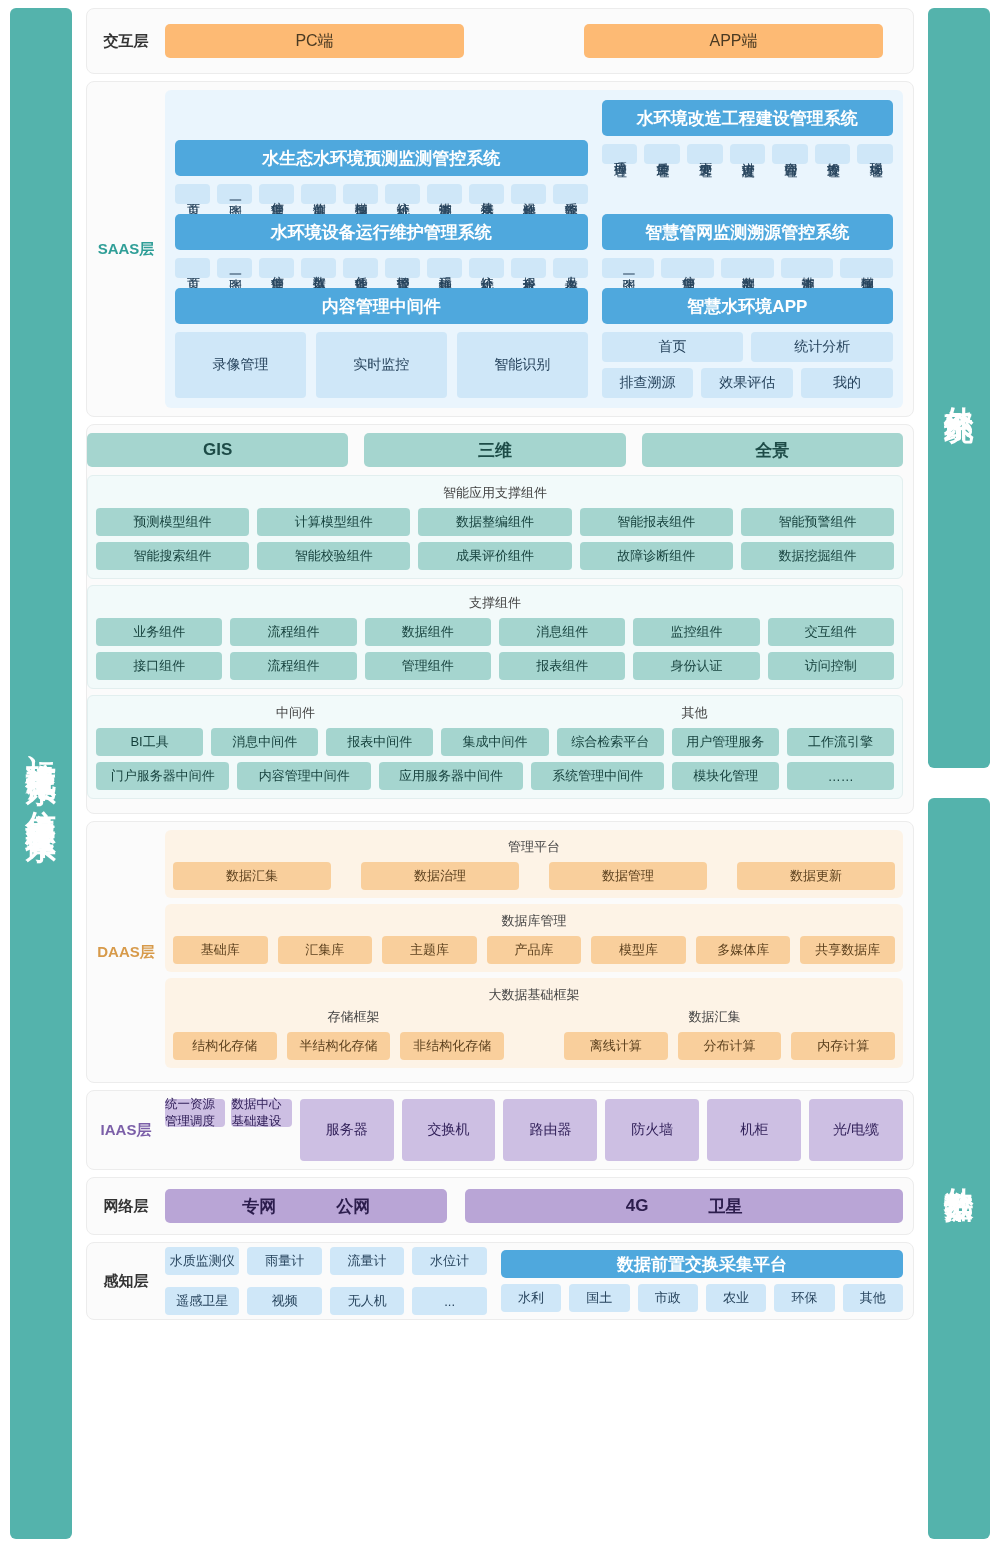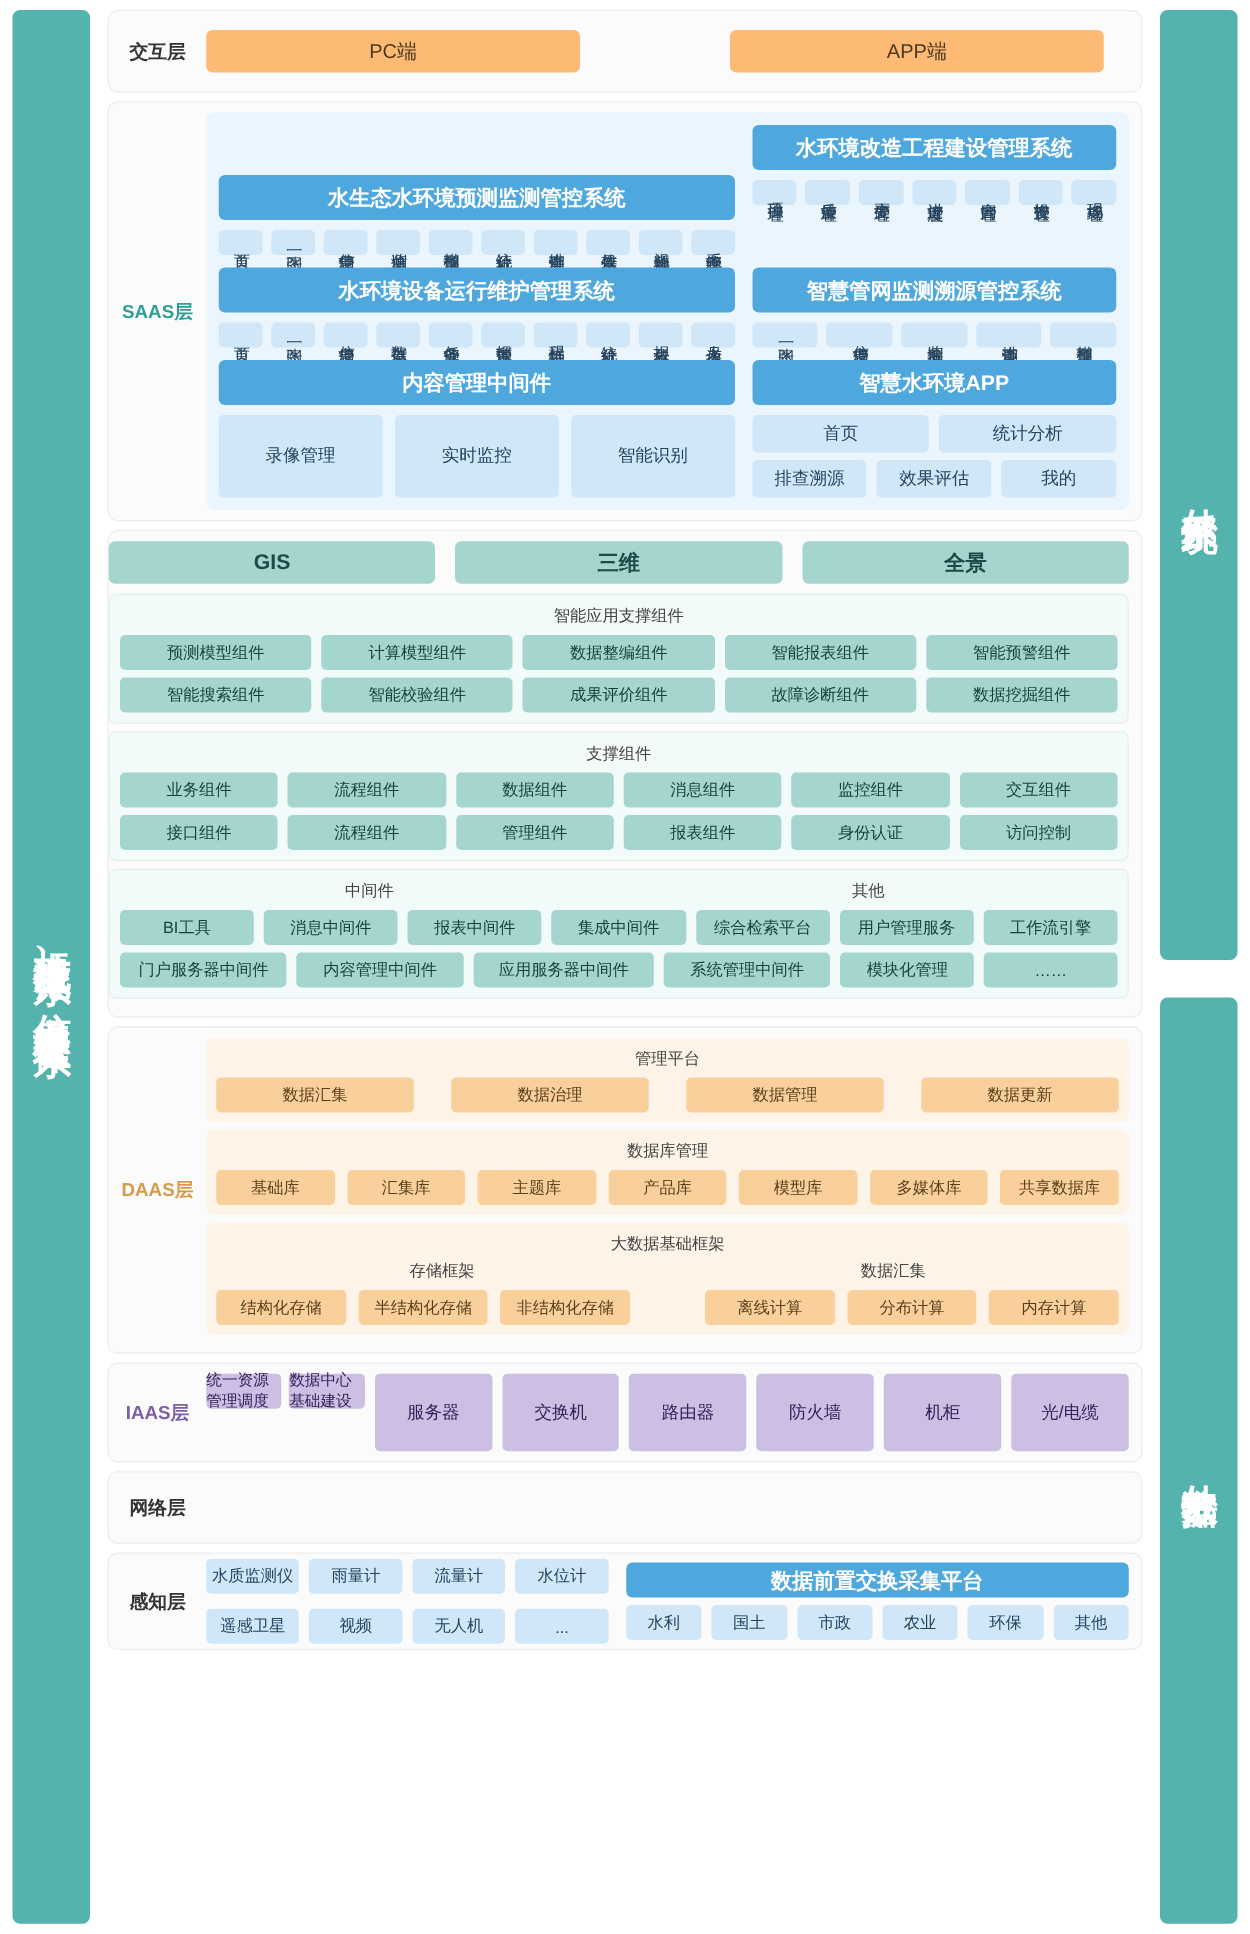--- a/index.html
+++ b/index.html
@@ -375,20 +375,30 @@
           <div class="icell">路由器</div>
           <div class="icell">防火墙</div>
           <div class="icell">机柜</div>
           <div class="icell">光/电缆</div>
         </div>
       </div>
     </div>
 
     <div class="card" style="height:58px;align-items:center;">
       <div class="layer-label dark">网络层</div>
+      <div class="layer-body" style="display:flex;gap:18px;align-items:center;">
+        <div class="ncell">
+          <span>专网</span>
+          <span>公网</span>
+        </div>
+        <div class="ncell" style="flex:1.55">
+          <span>4G</span>
+          <span>卫星</span>
+        </div>
+      </div>
     </div>
 
     <div class="card" style="height:78px;align-items:center;margin-bottom:0;">
       <div class="layer-label dark">感知层</div>
       <div class="layer-body" style="display:flex;gap:14px;align-items:center;">
         <div style="flex:1;">
           <div class="row" style="gap:8px;margin-bottom:12px;justify-content:flex-end;">
             <div class="scell">水质监测仪</div>
             <div class="scell">雨量计</div>
             <div class="scell">流量计</div>

